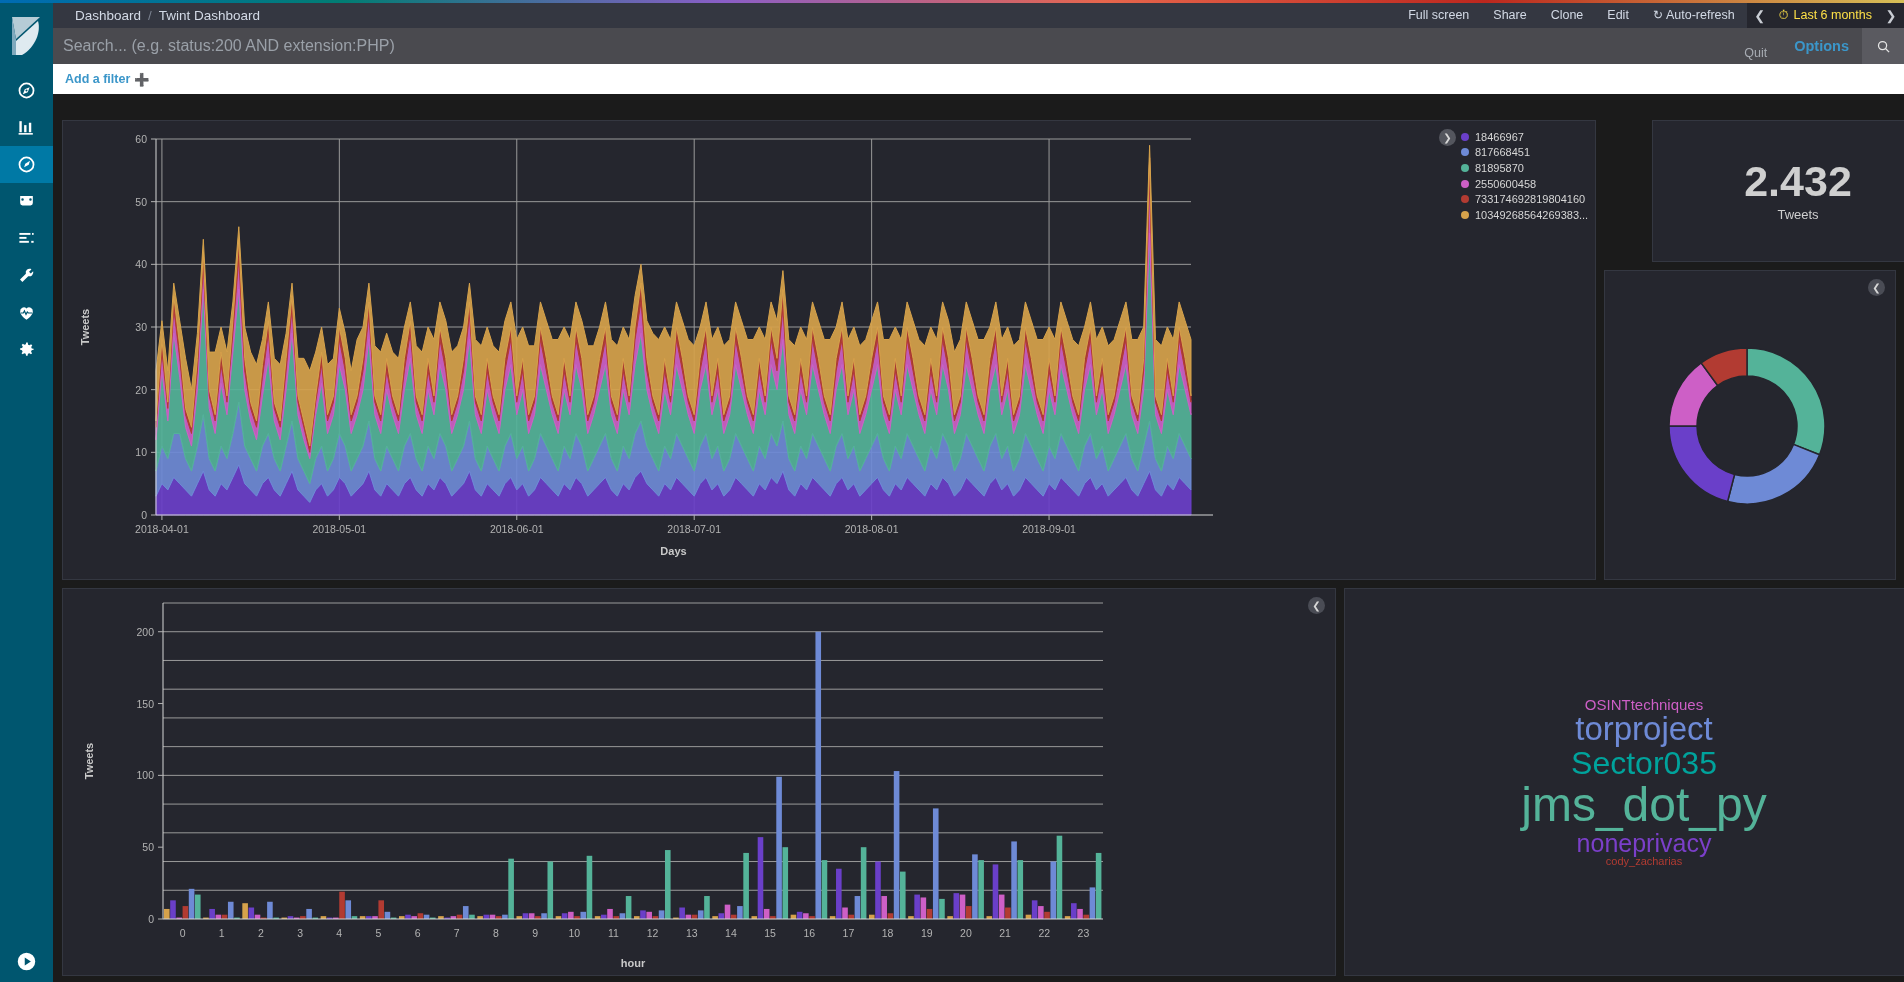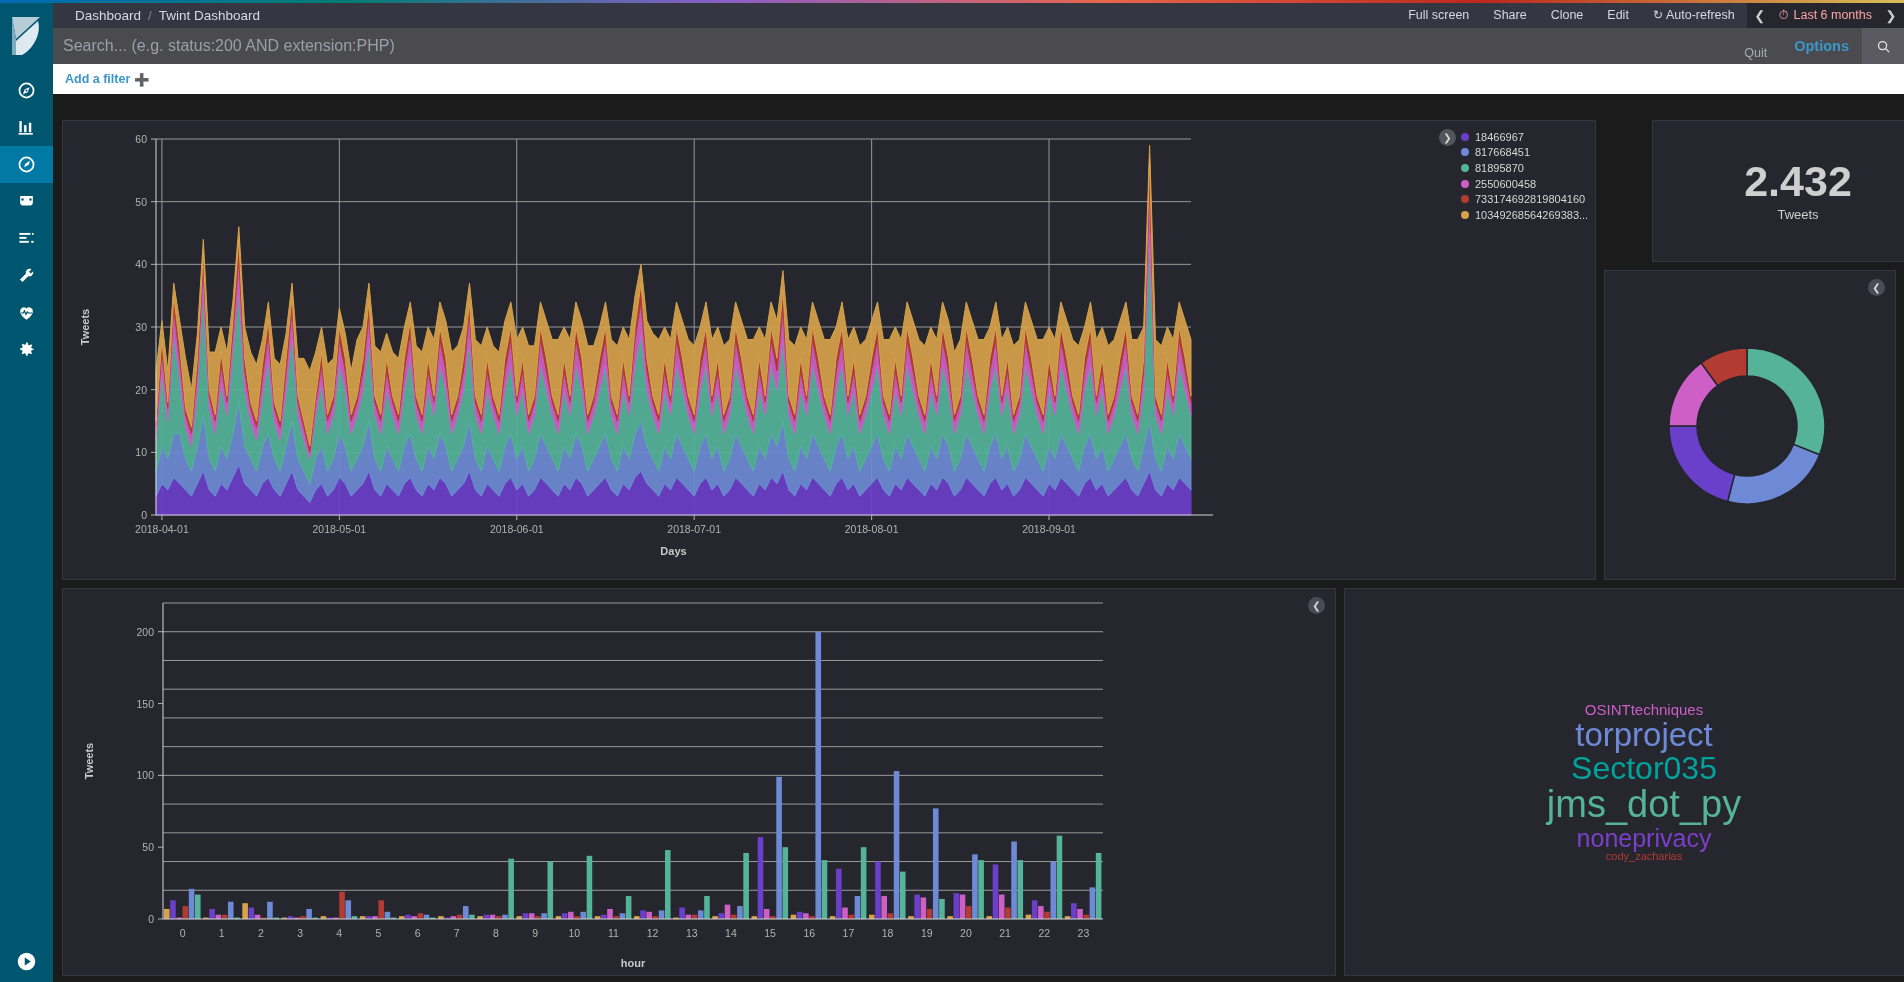--- a/index.html
+++ b/index.html
@@ -34,21 +34,21 @@
     background:#343741; display:flex; align-items:center; z-index:25; }
   .breadcrumb{ display:flex; align-items:center; gap:7px; padding-left:22px;
     font-size:13.5px; color:#d3dae6; }
   .crumb-sep{ color:#7b8290; }
   .nav-right{ margin-left:auto; display:flex; align-items:center; height:25px; }
   .nav-btn{ font-size:12.5px; color:#d3dae6; padding:0 12px; line-height:25px; cursor:pointer;
     white-space:nowrap; }
   .nav-btn .rfs{ font-size:12px; margin-right:3px; display:inline-block; }
   .timepicker{ display:flex; align-items:center; background:#25262e; height:25px; }
   .tp-arrow{ width:26px; text-align:center; font-size:13px; color:#c9cdd4; cursor:pointer; }
-  .tp-label{ font-size:12.5px; color:#fca5a5; padding:0 6px; cursor:pointer; white-space:nowrap;}
+  .tp-label{ font-size:12.5px; color:#fde047; padding:0 6px; cursor:pointer; white-space:nowrap;}
   .clock-ico{ margin-right:5px; }
 
   
   .querybar{ position:absolute; left:53px; top:28px; width:1851px; height:36px;
     background:#4a4a4f; z-index:24; display:flex; align-items:center; }
   .search-wrap{ flex:1; padding-left:10px; }
   .search-input{ width:100%; background:transparent; border:none; outline:none;
     font-size:16px; color:#fef9c3; font-family:"Liberation Sans",sans-serif; }
   .search-input::placeholder{ color:#9aa0a8; }
   .qb-right{ display:flex; align-items:center; height:36px; }
@@ -525,19 +525,19 @@
         <text x="570" y="378" text-anchor="middle" class="axis-title">hour</text>
         <text x="30" y="172" text-anchor="middle" class="axis-title" transform="rotate(-90 30 172)">Tweets</text>
       </svg>
   </div>
 
   <div class="panel panel-e">
     <div class="cloud" id="cloud">
         <div class="cloud-word" style="font-size: 15px; color: rgb(205, 95, 198);">OSINTtechniques</div>
         <div class="cloud-word" style="font-size: 33px; color: rgb(110, 138, 214);">torproject</div>
         <div class="cloud-word" style="font-size: 32px; color: rgb(0, 163, 156); text-align: center;">Sector035</div>
-        <div class="cloud-word" style="font-size: 38px; color: rgb(84, 179, 153);">jms_dot_py</div>
+        <div class="cloud-word" style="font-size: 48px; color: rgb(84, 179, 153);">jms_dot_py</div>
         <div class="cloud-word" style="font-size: 25px; color: rgb(123, 63, 201);">noneprivacy</div>
         <div class="cloud-word" style="font-size: 11px; color: rgb(178, 59, 50);">cody_zacharias</div>
       </div>
   </div>
 
 </div>
 
 </body></html>

